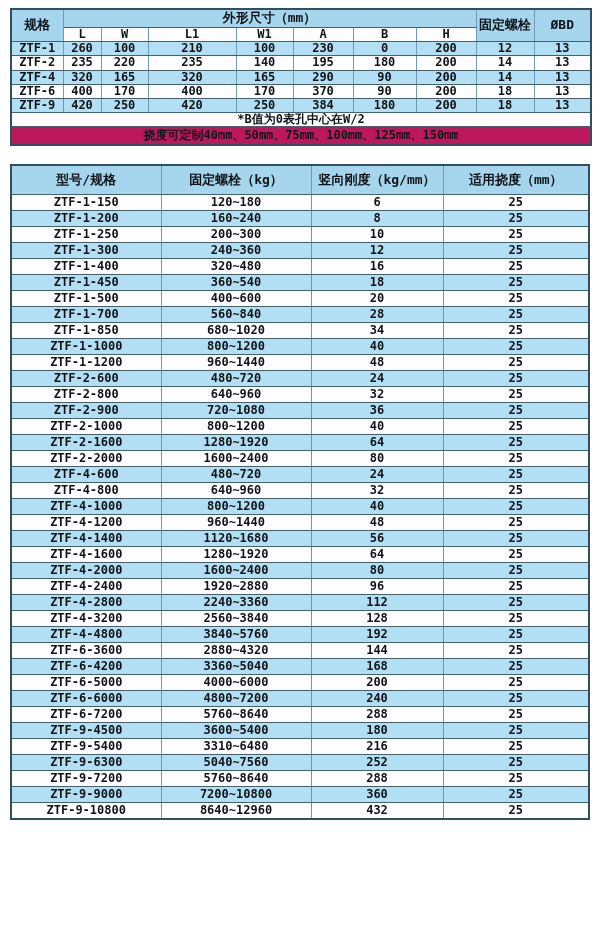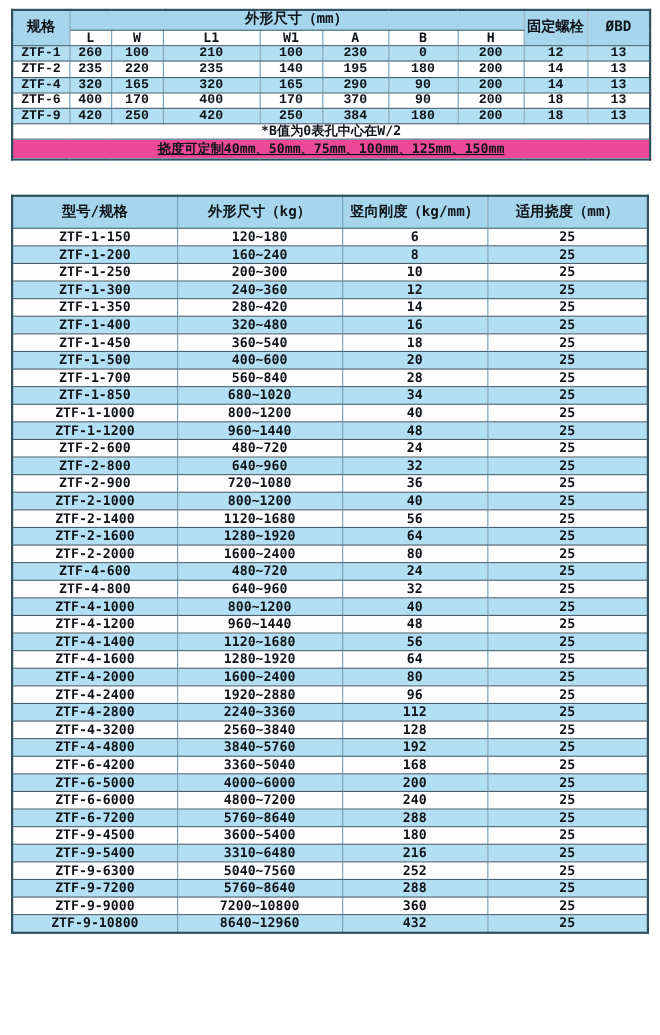--- a/index.html
+++ b/index.html
@@ -14,30 +14,30 @@
     border:2px solid #30505f;
   }
   th,td{
     border-top:1px solid #45606e;border-bottom:1px solid #45606e;
     border-left:1px solid #6e9cb6;border-right:1px solid #6e9cb6;
     text-align:center;vertical-align:middle;padding:0;
     font-size:12px;font-weight:bold;line-height:1.1;
     overflow:hidden;white-space:nowrap;
   }
   
-  .t1{margin-bottom:31px;border-radius:20px;}
+  .t1{margin-bottom:18px;border-radius:20px;}
   .t1 thead tr.r1 th{height:17px;background:#a5d6ee;font-size:13px;}
   .t1 thead tr.r2 th{height:13px;background:#fefeff;}
   .t1 thead th.span2{background:#a5d6ee;}
-  .t1 tbody td{height:13px;font-family:Liberation Mono, monospace;}
+  .t1 tbody td{height:13px;}
   .t1 tbody tr:nth-child(odd){background:#b2dff3;}
   .t1 tbody tr:nth-child(even){background:#fefeff;}
   .t1 tfoot td{height:12px;}
   .t1 tfoot tr.fn1 td{background:#fefeff;}
-  .t1 tfoot tr.fn2 td{background:#ec4899;height:17px;text-decoration:underline;}
+  .t1 tfoot tr.fn2 td{background:#be185d;height:17px;}
   
   .t2 thead th{height:28px;background:#a5d6ee;font-size:13px;margin-top:26px;}
   .t2 tbody td{height:15px;}
   .t2 tbody tr:nth-child(even){background:#b2dff3;}
   .t2 tbody tr:nth-child(odd){background:#fefeff;}
 </style>
 </head>
 <body>
 
 <div class="wrap">
@@ -147,21 +147,21 @@
   <table class="t2">
     <colgroup>
       <col style="width:150px">
         <col style="width:150px">
       <col style="width:132px">
         <col style="width:146px">
     </colgroup>
     <thead>
       <tr>
         <th>型号/规格</th>
-        <th>外形尺寸（kg）</th>
+        <th>固定螺栓（kg）</th>
         <th>竖向刚度（kg/mm）</th>
         <th>适用挠度（mm）</th>
       </tr>
     </thead>
     <tbody>
         <tr>
           <td>ZTF-1-150</td>
           <td>120~180</td>
           <td>6</td>
           <td>25</td>
@@ -178,26 +178,20 @@
           <td>10</td>
           <td>25</td>
         </tr>
         <tr>
           <td>ZTF-1-300</td>
           <td>240~360</td>
           <td>12</td>
           <td>25</td>
         </tr>
         <tr>
-          <td>ZTF-1-350</td>
-          <td>280~420</td>
-          <td>14</td>
-          <td>25</td>
-        </tr>
-        <tr>
           <td>ZTF-1-400</td>
           <td>320~480</td>
           <td>16</td>
           <td>25</td>
         </tr>
         <tr>
           <td>ZTF-1-450</td>
           <td>360~540</td>
           <td>18</td>
           <td>25</td>
@@ -250,26 +244,20 @@
           <td>36</td>
           <td>25</td>
         </tr>
         <tr>
           <td>ZTF-2-1000</td>
           <td>800~1200</td>
           <td>40</td>
           <td>25</td>
         </tr>
         <tr>
-          <td>ZTF-2-1400</td>
-          <td>1120~1680</td>
-          <td>56</td>
-          <td>25</td>
-        </tr>
-        <tr>
           <td>ZTF-2-1600</td>
           <td>1280~1920</td>
           <td>64</td>
           <td>25</td>
         </tr>
         <tr>
           <td>ZTF-2-2000</td>
           <td>1600~2400</td>
           <td>80</td>
           <td>25</td>
@@ -331,20 +319,26 @@
         <tr>
           <td>ZTF-4-3200</td>
           <td>2560~3840</td>
           <td>128</td>
           <td>25</td>
         </tr>
         <tr>
           <td>ZTF-4-4800</td>
           <td>3840~5760</td>
           <td>192</td>
+          <td>25</td>
+        </tr>
+        <tr>
+          <td>ZTF-6-3600</td>
+          <td>2880~4320</td>
+          <td>144</td>
           <td>25</td>
         </tr>
         <tr>
           <td>ZTF-6-4200</td>
           <td>3360~5040</td>
           <td>168</td>
           <td>25</td>
         </tr>
         <tr>
           <td>ZTF-6-5000</td>

